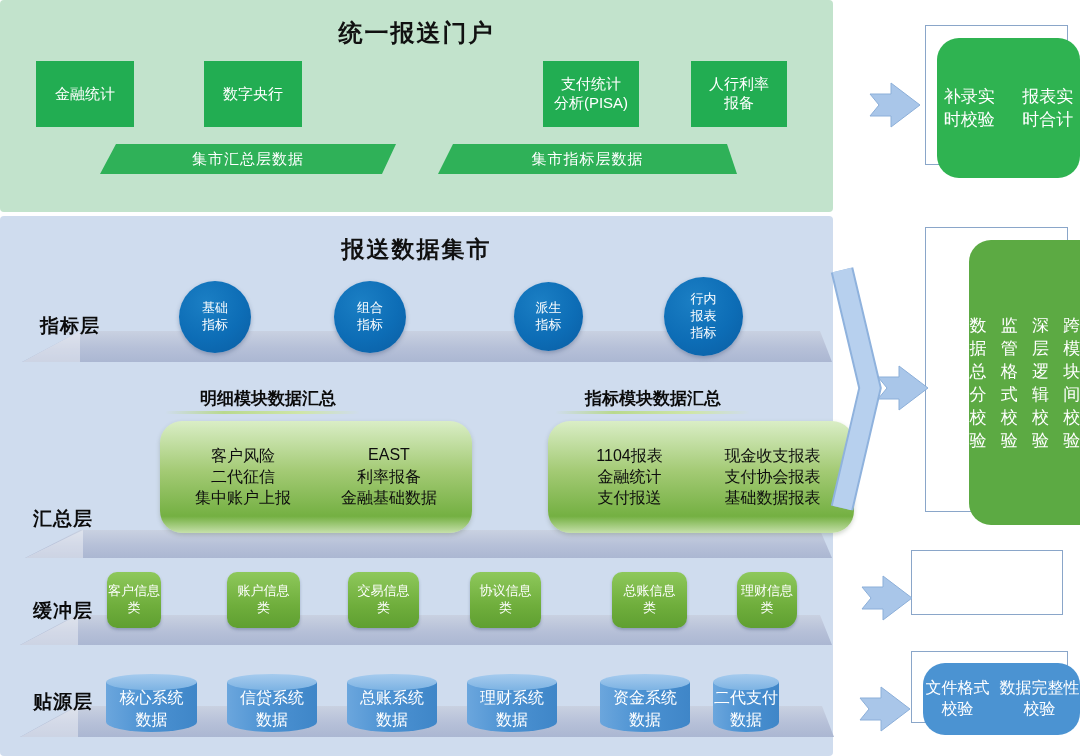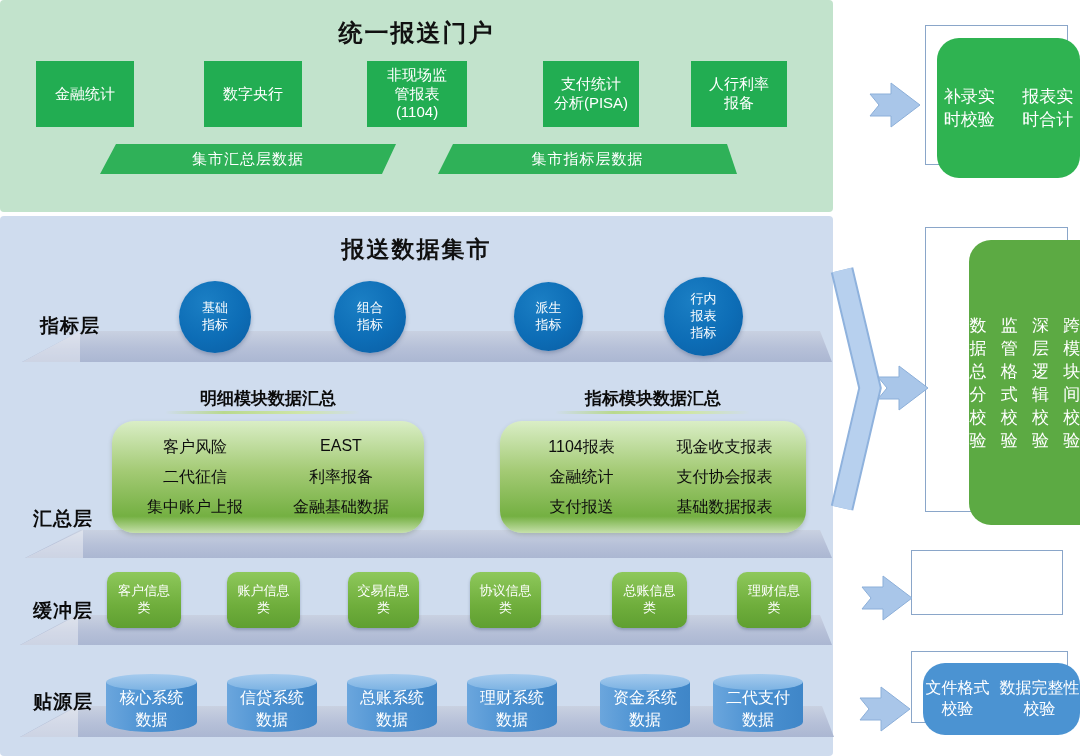--- a/index.html
+++ b/index.html
@@ -60,52 +60,52 @@
   .sh1 { left:112px; width:312px; }
   .sh2 { left:500px; width:306px; }
   .sum-underline { position:absolute; top:411px; height:3px; border-radius:2px;
                    background:linear-gradient(90deg, rgba(185,217,142,0) 0%, #b9d98e 30%, #cfe6a8 70%, rgba(185,217,142,0) 100%); }
   .su1 { left:165px; width:195px; }
   .su2 { left:555px; width:195px; }
 
   .sumbox { position:absolute; top:421px; height:112px; border-radius:22px;
             background:linear-gradient(180deg,#daeec6 0%,#a3ca74 45%,#74b042 85%,#c6e0ab 100%);
             box-shadow:0 2px 4px rgba(70,90,60,0.25);
-            display:grid; grid-template-columns:1fr 1fr; align-content:center; row-gap:9px; padding:6px 10px; }
+            display:grid; grid-template-columns:1fr 1fr; align-content:center; padding:6px 10px;margin-left:48px; }
   .sb1 { left:112px; width:312px; }
   .sb2 { left:500px; width:306px; }
   .sum-item { font-size:16px; color:#0d0d0d; text-align:center; }
 
   
   .bufbox { position:absolute; top:572px; height:56px; border-radius:10px; color:#fff; font-size:13px;
             line-height:1.3; display:flex; align-items:center; justify-content:center; text-align:center;
             white-space:pre-line; background:linear-gradient(180deg,#8ec85b 0%,#6fae3c 60%,#5f9f31 100%);
             box-shadow:0 2px 3px rgba(60,80,120,0.35); }
-  .bf1 { left:107px; width:74px; }
+  .bf1 { left:107px; width:54px; }
   .bf2 { left:227px; width:73px; }
   .bf3 { left:348px; width:71px; }
   .bf4 { left:470px; width:71px; }
   .bf5 { left:612px; width:75px; }
-  .bf6 { left:737px; width:74px; }
+  .bf6 { left:737px; width:60px;border-radius:14px; }
 
   
   .cyl { position:absolute; top:674px; height:58px; }
   .cyl-body { position:absolute; left:0; right:0; top:8px; bottom:0;
               background:linear-gradient(90deg,#6ba6dd 0%,#4c92d2 45%,#3f86c8 100%);
               border-radius:0 0 50% 50% / 0 0 10px 10px; }
   .cyl-top  { position:absolute; left:0; right:0; top:0; height:16px; border-radius:50%;
               background:linear-gradient(180deg,#a6cbee 0%,#7db3e3 100%); }
   .cyl-text { position:absolute; left:0; right:0; top:13px; color:#fff; font-size:16px; line-height:1.35;
               text-align:center; white-space:pre-line; }
   .cy1 { left:106px; width:91px; }
   .cy2 { left:227px; width:90px; }
   .cy3 { left:347px; width:90px; }
   .cy4 { left:467px; width:90px; }
   .cy5 { left:600px; width:90px; }
-  .cy6 { left:713px; width:90px; }
+  .cy6 { left:713px; width:66px; }
 
   
   .backdrop { position:absolute; background:#ffffff; border:1px solid #8aa6c9; }
   .bd1 { left:925px; top:25px;  width:143px; height:140px; }
   .bd2 { left:925px; top:227px; width:143px; height:285px; }
   .bd3 { left:911px; top:550px; width:152px; height:65px; }
   .bd4 { left:911px; top:651px; width:157px; height:72px; }
 
   .checkbox { position:absolute; color:#fff; display:flex; flex-direction:row;
               align-items:center; justify-content:center; text-align:center;border-radius:22px; }
@@ -125,23 +125,20 @@
 </head>
 <body>
 
 <div id="stage">
 
   <div class="portal-panel"></div>
   <div class="panel-title portal-title">统一报送门户</div>
 
   <div class="sysbox sys1">金融统计</div>
   <div class="sysbox sys2">数字央行</div>
-  <div class="sysbox sys3">非现场监
-管报表
-(1104)</div>
   <div class="sysbox sys4">支付统计
 分析(PISA)</div>
   <div class="sysbox sys5">人行利率
 报备</div>
 
   <div class="banner banner1">集市汇总层数据</div>
   <div class="banner banner2">集市指标层数据</div>
 
   <div class="mart-panel"></div>
   <div class="panel-title mart-title">报送数据集市</div>

